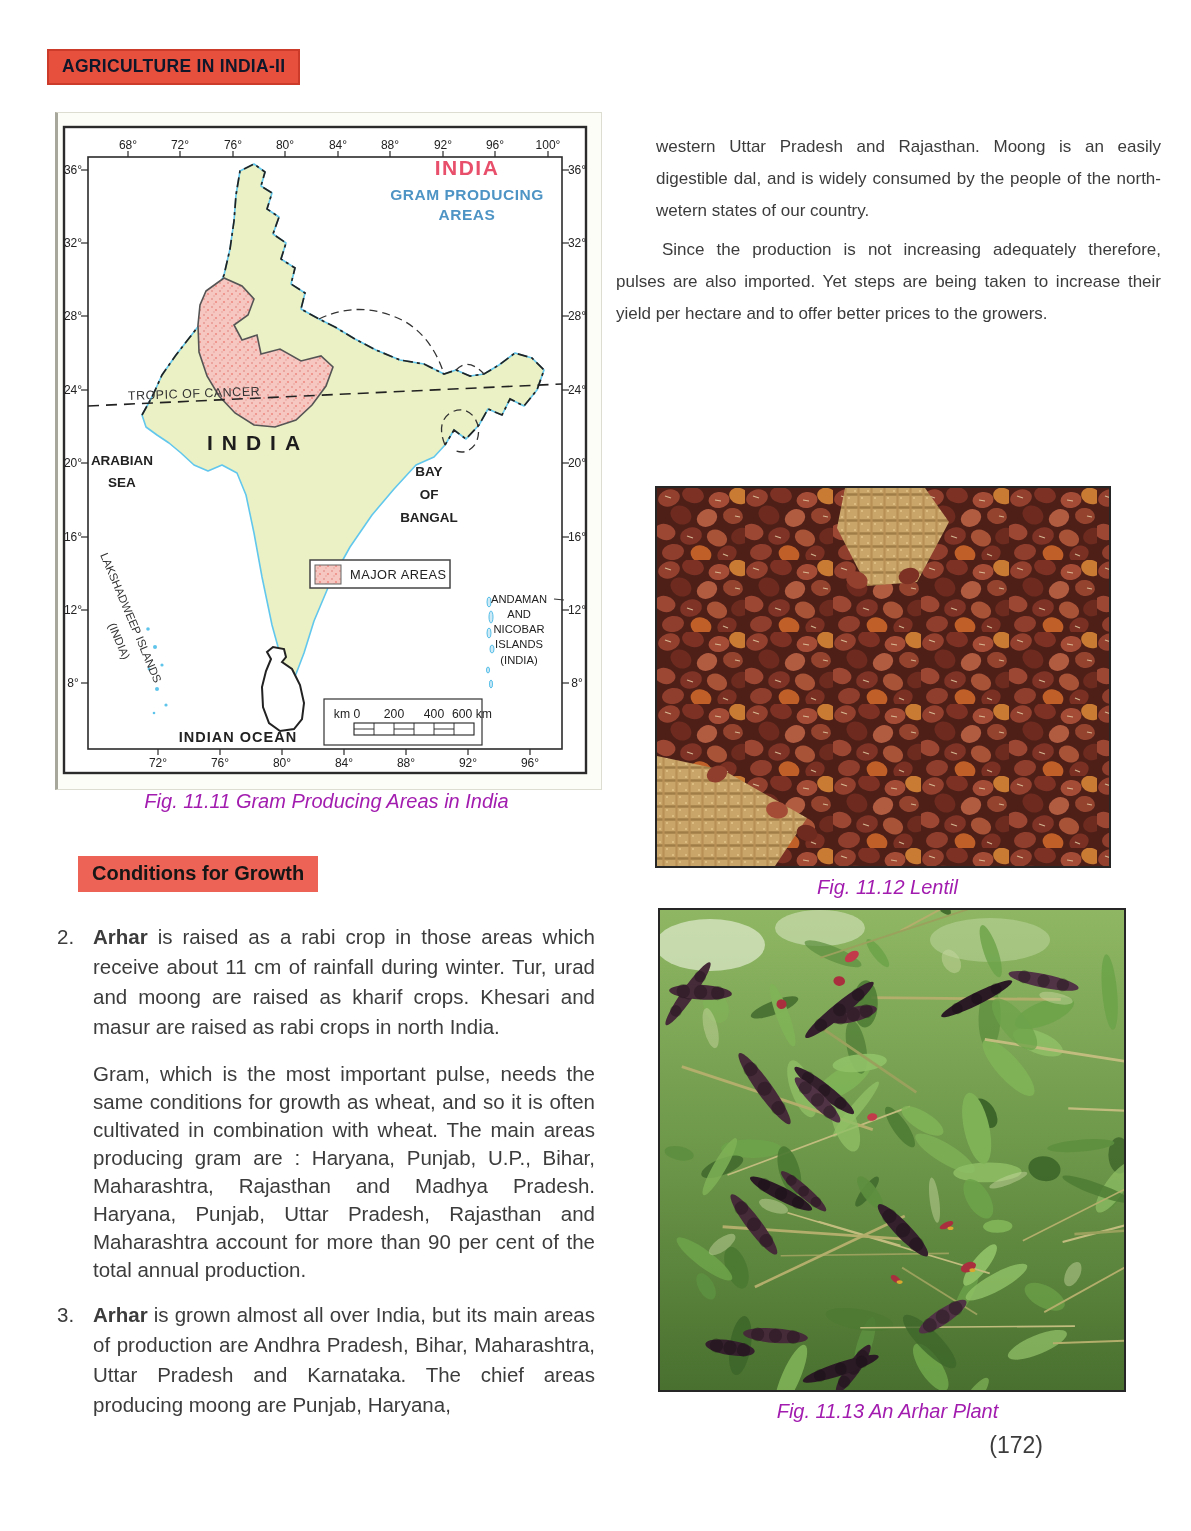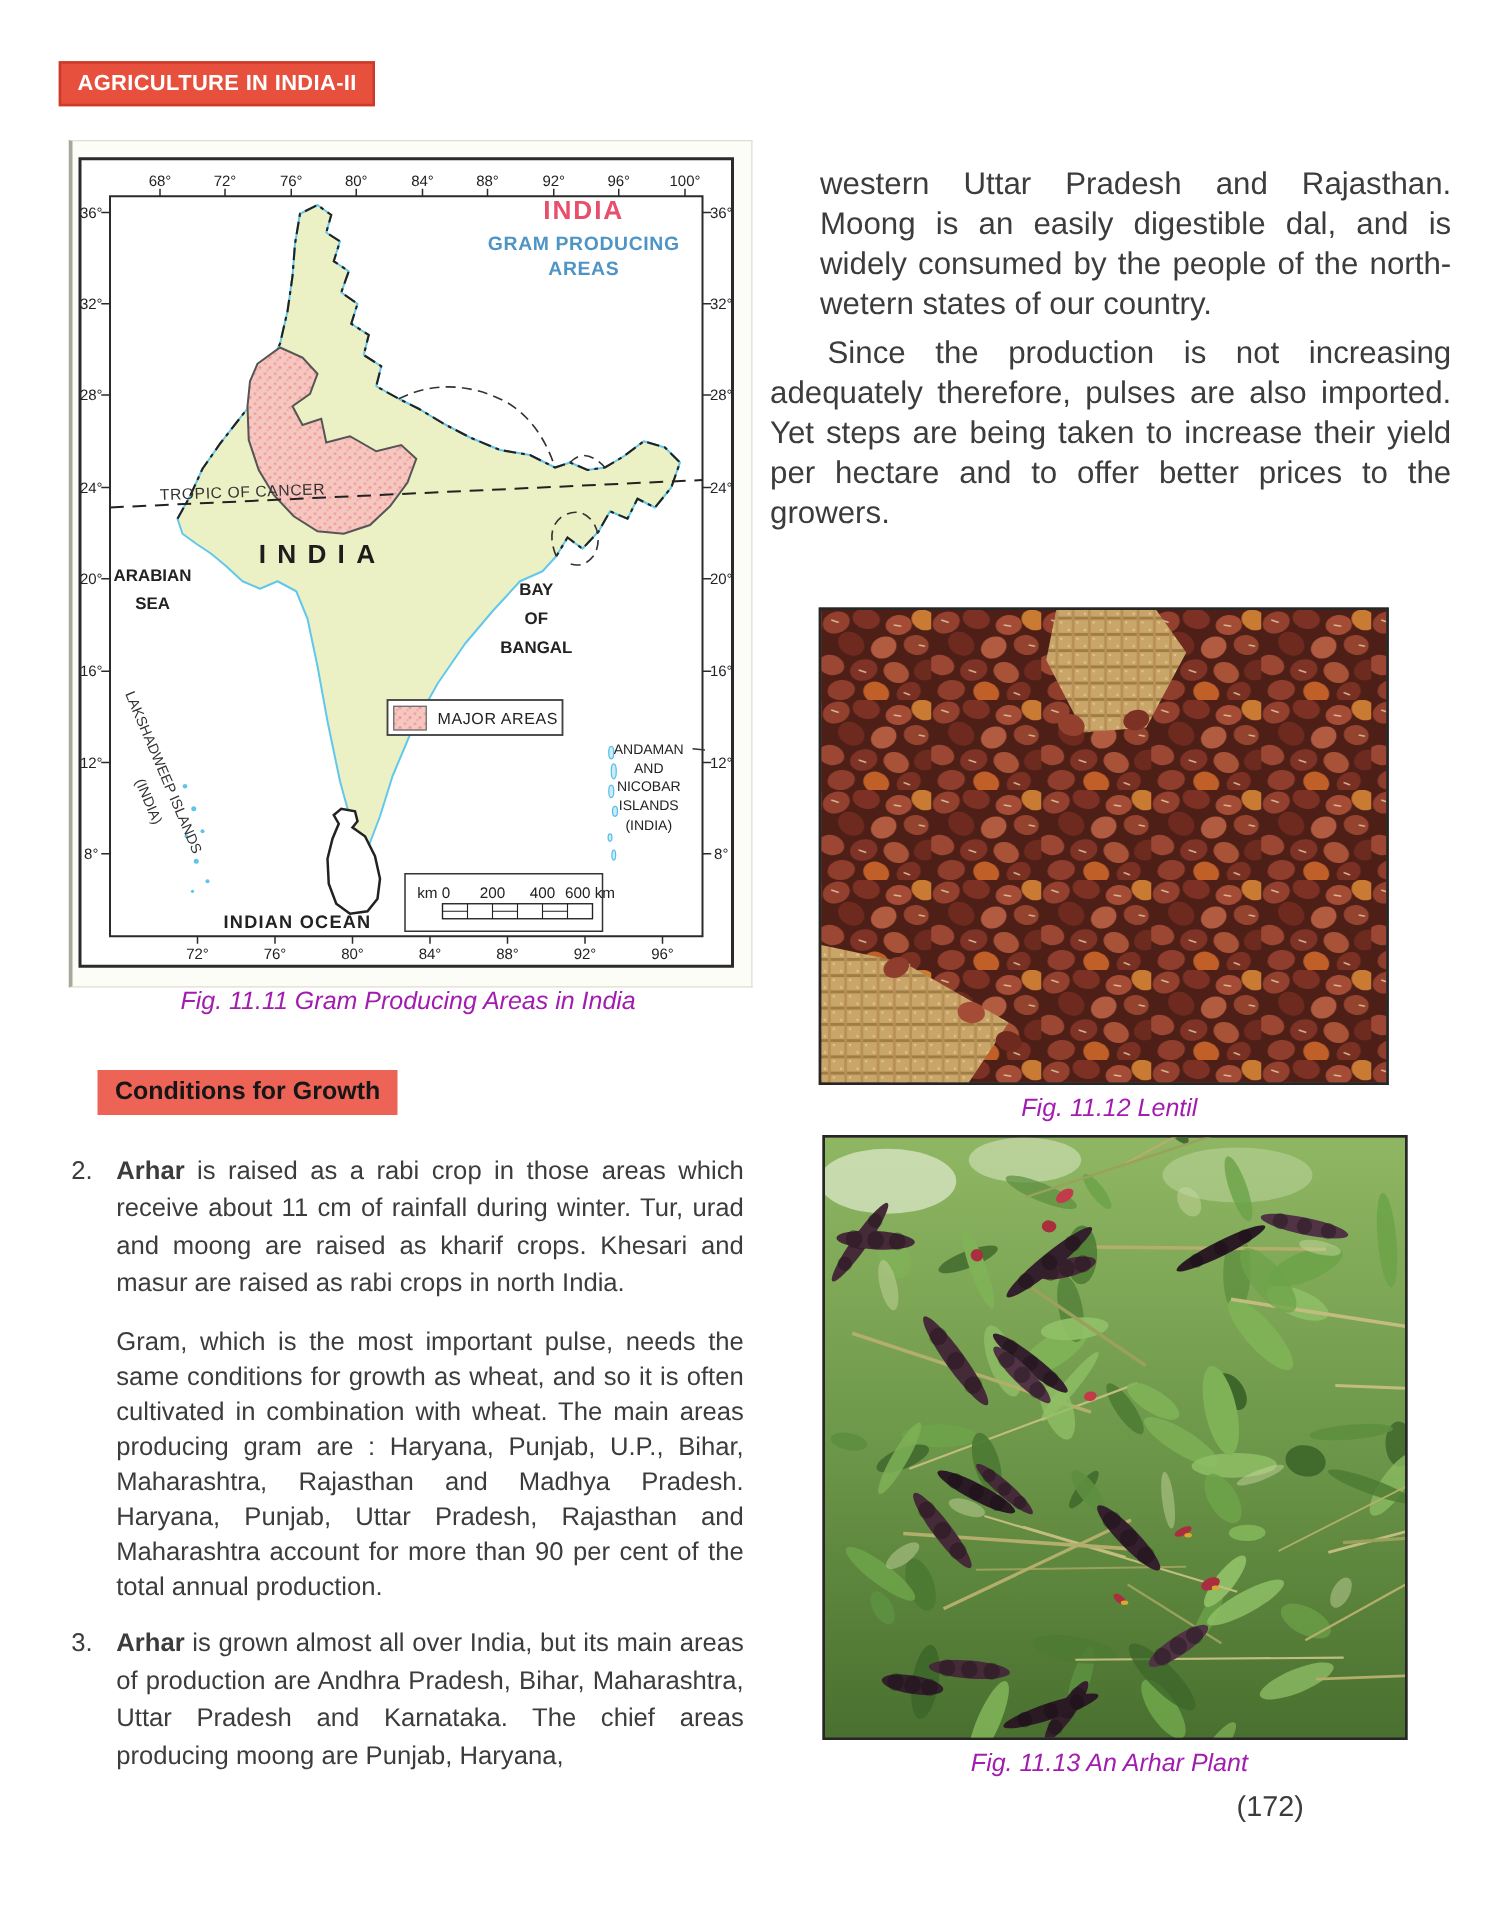--- a/index.html
+++ b/index.html
@@ -1,32 +1,32 @@
 <!DOCTYPE html>
 <html><head>
 <meta charset="utf-8">
 <style>
   html,body{margin:0;padding:0;}
   body{position:relative;width:1191px;height:1531px;background:#ffffff;
        font-family:"Liberation Sans",sans-serif;color:#3c3c3c;overflow:hidden;}
 
   .badge{position:absolute;left:47px;top:49px;background:#e7503d;border:2px solid #cc3b2a;
-         color:#ffffff;font-weight:700;font-size:17.5px;letter-spacing:.3px;padding:5px 13px 6px;text-align:right;}
+         color:#0f172a;font-weight:700;font-size:17.5px;letter-spacing:.3px;padding:5px 13px 6px;text-align:right;}
 
   .map-wrap{position:absolute;left:55px;top:112px;width:543px;height:676px;background:#fdfdf8;
             border:1px solid #ddddd2;border-left:3px solid #a7a79c;}
   svg{font-family:"Liberation Sans",sans-serif;}
 
   .fig-caption{position:absolute;color:#a21caf;font-family:Liberation Sans, sans-serif;
                font-style:italic;font-size:20px;text-align:center;}
   #cap1{left:55px;top:790px;width:543px;}
   #cap2{left:615px;top:876px;width:545px;}
   #cap3{left:615px;top:1400px;width:545px;}
 
-  .right-col{position:absolute;left:616px;top:131px;width:545px;font-size:25px;
+  .right-col{position:absolute;left:616px;top:131px;width:545px;font-size:17px;
              line-height:32px;text-align:justify;}
   .right-col p{margin:0 0 7px;}
   .p1{padding-left:40px;}
   .p3{text-indent:46px;margin-top:14px;}
 
   .photo{position:absolute;border:2px solid #262626;background:#444;}
   #fig2{left:655px;top:486px;width:452px;height:378px;}
   #fig3{left:658px;top:908px;width:464px;height:480px;}
 
   .heading{position:absolute;left:47px;top:856px;background:#ed6457;color:#161616;

